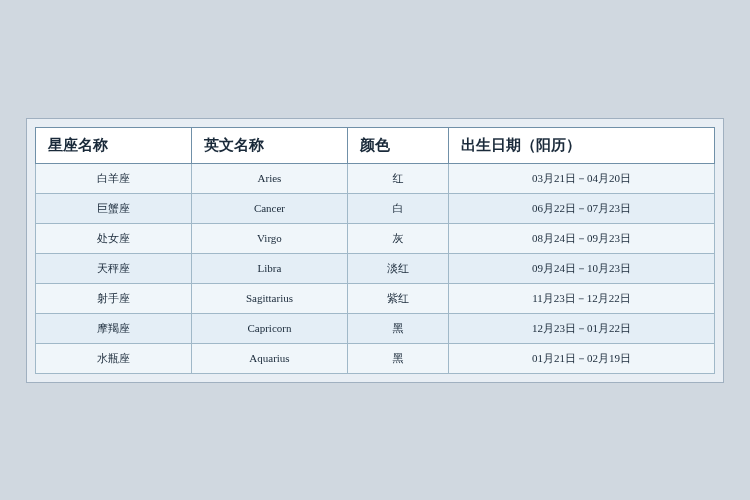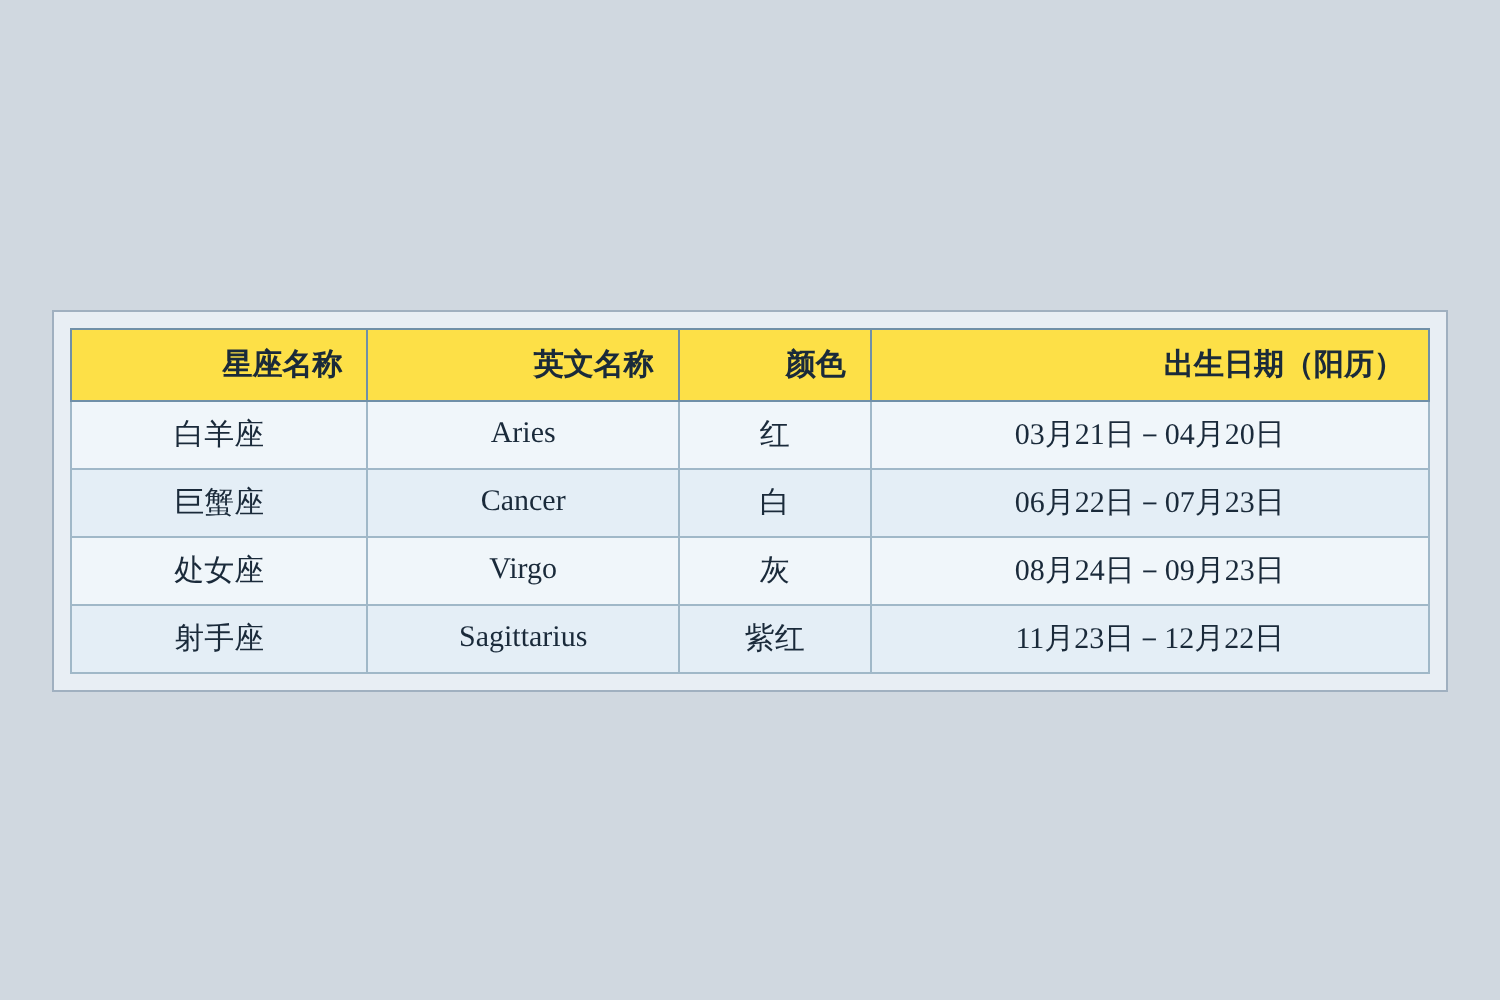--- a/index.html
+++ b/index.html
@@ -15,33 +15,33 @@
     .table-wrapper {
       background: #e8eef4;
       border: 1px solid #a0b0c0;
       padding: 8px;
     }
     table {
       border-collapse: collapse;
       width: 680px;
     }
     thead tr th {
-      background: #fde047;
+      background: #ffffff;
       border: 1px solid #7090a8;
       padding: 8px 12px;
-      text-align: right;
+      text-align: left;
       font-size: 15px;
       font-weight: bold;
       color: #1a2a3a;
     }
     tbody tr td {
       border: 1px solid #a0b8c8;
       padding: 7px 12px;
       text-align: center;
-      font-size: 15px;
+      font-size: 11px;
       color: #1a2a3a;
       background: #f0f6fa;
     }
     tbody tr:nth-child(even) td {
       background: #e4eef6;
     }
   </style>
 </head>
 <body>
 
@@ -68,20 +68,38 @@
           <td>白</td>
           <td>06月22日－07月23日</td>
         </tr>
         <tr>
           <td>处女座</td>
           <td>Virgo</td>
           <td>灰</td>
           <td>08月24日－09月23日</td>
         </tr>
         <tr>
+          <td>天秤座</td>
+          <td>Libra</td>
+          <td>淡红</td>
+          <td>09月24日－10月23日</td>
+        </tr>
+        <tr>
           <td>射手座</td>
           <td>Sagittarius</td>
           <td>紫红</td>
           <td>11月23日－12月22日</td>
+        </tr>
+        <tr>
+          <td>摩羯座</td>
+          <td>Capricorn</td>
+          <td>黑</td>
+          <td>12月23日－01月22日</td>
+        </tr>
+        <tr>
+          <td>水瓶座</td>
+          <td>Aquarius</td>
+          <td>黑</td>
+          <td>01月21日－02月19日</td>
         </tr>
       </tbody>
   </table>
 </div>
 
 </body></html>

